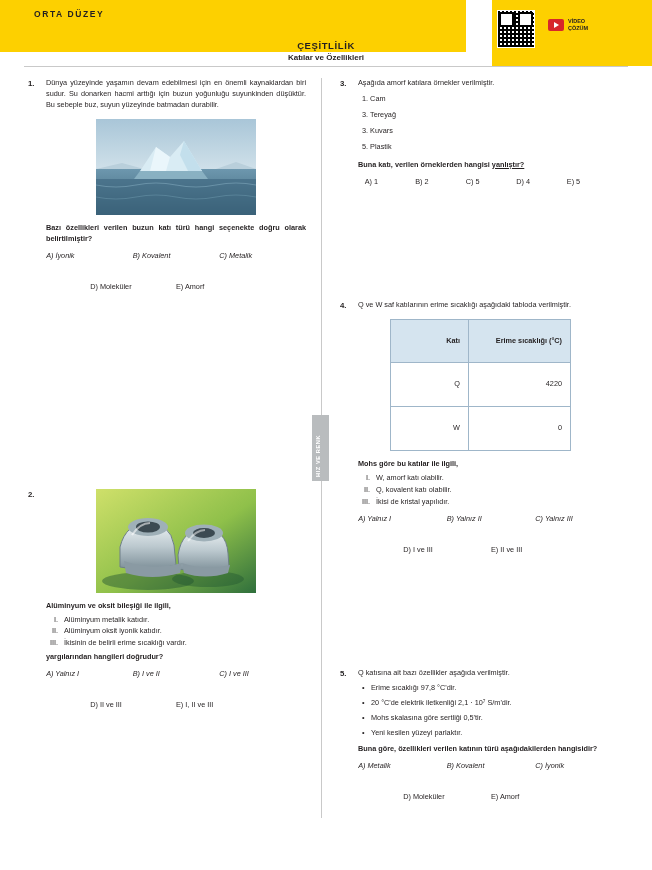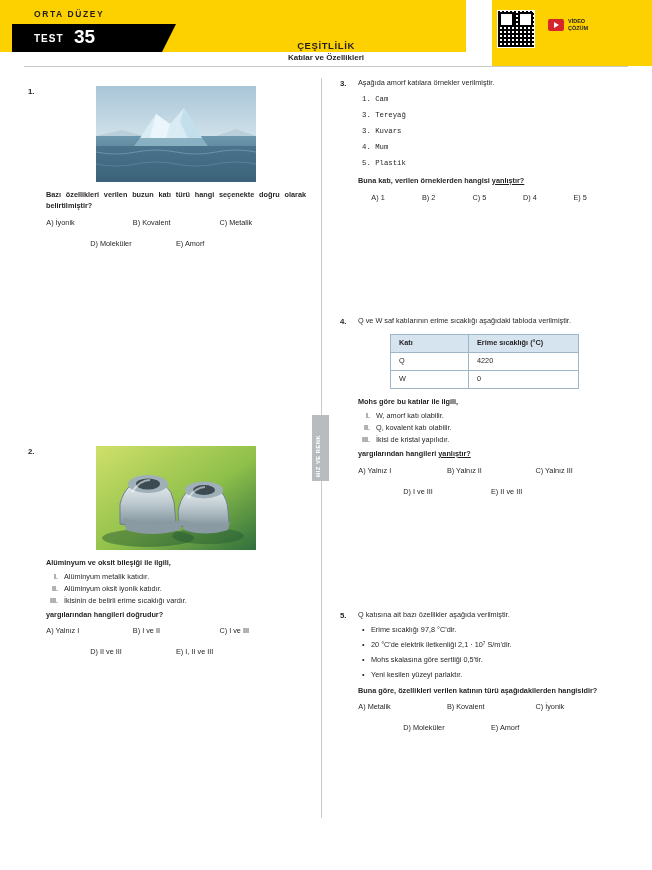--- a/index.html
+++ b/index.html
@@ -125,33 +125,33 @@
   .qbody.nj { text-align: left; }
 
   .bold { font-weight: bold; }
   .uline { text-decoration: underline; }
 
   .roman-list { margin: 3px 0 3px 0; }
   .roman-row { display: flex; margin-bottom: 1px; }
   .roman-lbl { width: 18px; text-align: right; padding-right: 6px; flex: none; }
 
   .num-list { margin: 5px 0 7px 4px; }
-  .num-row { margin-bottom: 5px; font-family: Liberation Mono, monospace; }
+  .num-row { margin-bottom: 5px; }
 
   .bullets { margin: 4px 0 5px 4px; }
   .bullet-row { display: flex; margin-bottom: 4px; }
   .bullet-dot { width: 9px; flex: none; }
 
   
   .choices { margin-top: 6px; }
   .crow { display: flex; }
-  .crow.r1 { justify-content: flex-end; }
-  .crow.r2 { justify-content: center; margin-top: 10px; align-items: center; }
+  .crow.r1 { justify-content: center; }
+  .crow.r2 { justify-content: center; margin-top: 20px; align-items: center; }
   .cell { font-size: 7.3px; }
-  .c3 { width: 33.3%; }
+  .c3 { width: 33.3%; font-style: italic; }
   .c2 { width: 33%; text-align: left; }
   .c2b { width: 33%; text-align: left; }
 
   
   .img-wrap { margin: 8px 0 8px 18px; }
   .photo {
     width: 160px; height: 96px; display: block; margin: 0 auto;
     border: 0;
   }
   .photo2 {
@@ -159,27 +159,27 @@
   }
 
   
   .tbl {
     border-collapse: collapse;
     margin: 8px 0 8px 50px;
     font-size: 7.3px;
   }
   .tbl td, .tbl th {
     border: 1px solid #9fb6c9;
-    padding: 3px 8px;
-    text-align: left;
+    padding: 16px 8px;
+    text-align: right;
   }
   .tbl th { background: #d5e4ef; font-weight: bold; }
   .tbl td { background: #ffffff; }
   .tbl .c1 { width: 78px; }
-  .tbl .c2c { width: 110px; }
+  .tbl .c2c { width: 102px; }
 
   
   .side-tab {
     position: absolute; left: 312px; top: 415px;
     width: 17px; height: 66px;
     background: #b9bcbe;
   }
   .side-tab span {
     position: absolute;
     transform: rotate(-90deg);
@@ -195,24 +195,20 @@
 
 <div class="page">
 
   <div class="header">
     <div class="hdr-yellow"></div>
     <div class="hdr-white-block"></div>
     <div class="hdr-yellow-right"></div>
 
     <div class="level-label">ORTA DÜZEY</div>
 
-    <div class="test-tab">
-      <div class="test-word">TEST</div>
-      <div class="test-num">35</div>
-    </div>
 
     <div class="title-main">ÇEŞİTLİLİK</div>
     <div class="title-sub">Katılar ve Özellikleri</div>
 
     <div class="qr"></div>
 
     <div class="video-badge">
       <div class="video-play"></div>
       <div class="video-txt">
         <div>VİDEO</div>
@@ -225,20 +221,23 @@
   <div class="divider"></div>
 
   <div class="side-tab">
     <span>HIZ VE RENK</span>
   </div>
 
   <div class="col col-left">
 
     <div class="q">
       <div class="qnum">1.</div>
+      <div class="qbody">
+        <div>Dünya yüzeyinde yaşamın devam edebilmesi için en önemli kaynaklardan biri sudur. Su donarken hacmi arttığı için buzun yoğunluğu suyunkinden düşüktür. Bu sebeple buz, suyun yüzeyinde batmadan durabilir.</div>
+      </div>
       <div class="img-wrap">
         <svg class="photo" viewBox="0 0 160 96">
           <defs>
             <linearGradient id="sky1" x1="0" y1="0" x2="0" y2="1">
               <stop offset="0%" stop-color="#a9c6d8"></stop>
                 <stop offset="100%" stop-color="#cfe0e9"></stop>
             </linearGradient>
             <linearGradient id="sea1" x1="0" y1="0" x2="0" y2="1">
               <stop offset="0%" stop-color="#6d97ae"></stop>
                 <stop offset="100%" stop-color="#3d6478"></stop>
@@ -340,21 +339,20 @@
   <div class="col col-right">
 
     <div class="q">
       <div class="qnum">3.</div>
       <div class="qbody nj">
         <div>Aşağıda amorf katılara örnekler verilmiştir.</div>
         <div class="num-list">
           <div class="num-row">1. Cam</div>
           <div class="num-row">3. Tereyağ</div>
           <div class="num-row">3. Kuvars</div>
-          <div class="num-row">4. Mum</div>
           <div class="num-row">5. Plastik</div>
         </div>
         <div class="bold">
           <span>Buna katı, verilen örneklerden hangisi </span><span class="uline">yanlıştır?</span>
         </div>
         <div class="choices">
           <div class="crow r1">
             <div class="cell" style="width:19%">A) 1</div>
             <div class="cell" style="width:19%">B) 2</div>
             <div class="cell" style="width:19%">C) 5</div>
@@ -395,23 +393,20 @@
           </div>
           <div class="roman-row">
             <div class="roman-lbl">II.</div>
             <div>Q, kovalent katı olabilir.</div>
           </div>
           <div class="roman-row">
             <div class="roman-lbl">III.</div>
             <div>İkisi de kristal yapılıdır.</div>
           </div>
         </div>
-        <div class="bold">
-          <span>yargılarından hangileri </span><span class="uline">yanlıştır?</span>
-        </div>
         <div class="choices">
           <div class="crow r1">
             <div class="cell c3">A) Yalnız I</div>
             <div class="cell c3">B) Yalnız II</div>
             <div class="cell c3">C) Yalnız III</div>
           </div>
           <div class="crow r2">
             <div class="cell c2">D) I ve III</div>
             <div class="cell c2b">E) II ve III</div>
           </div>

